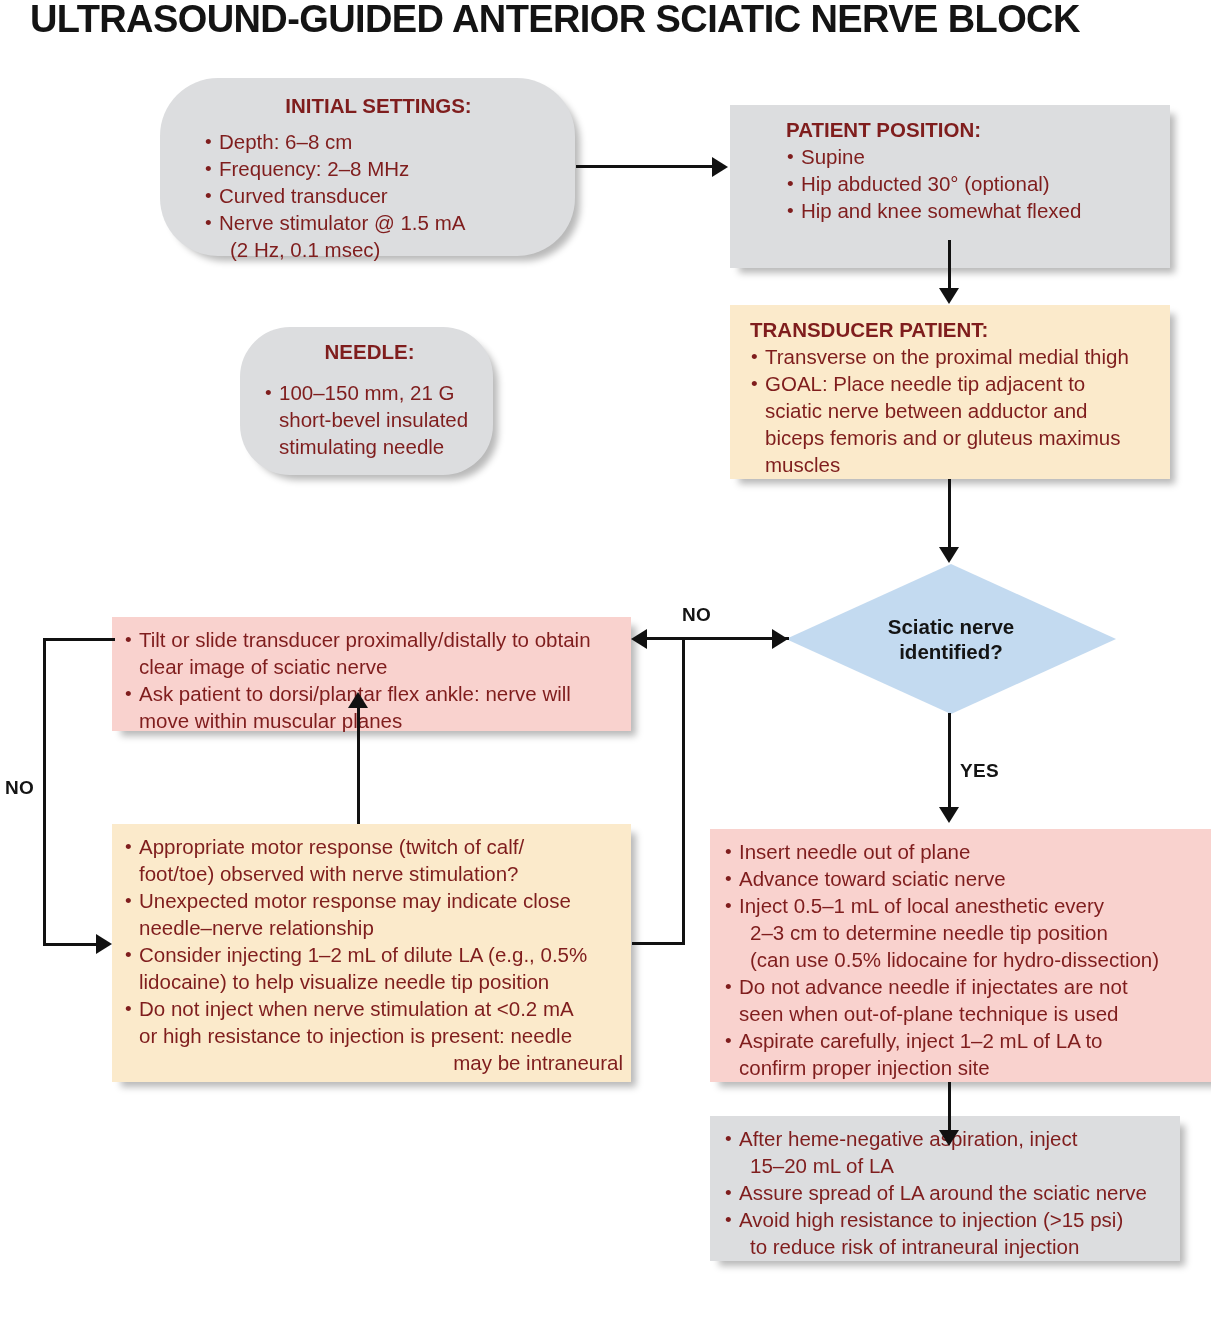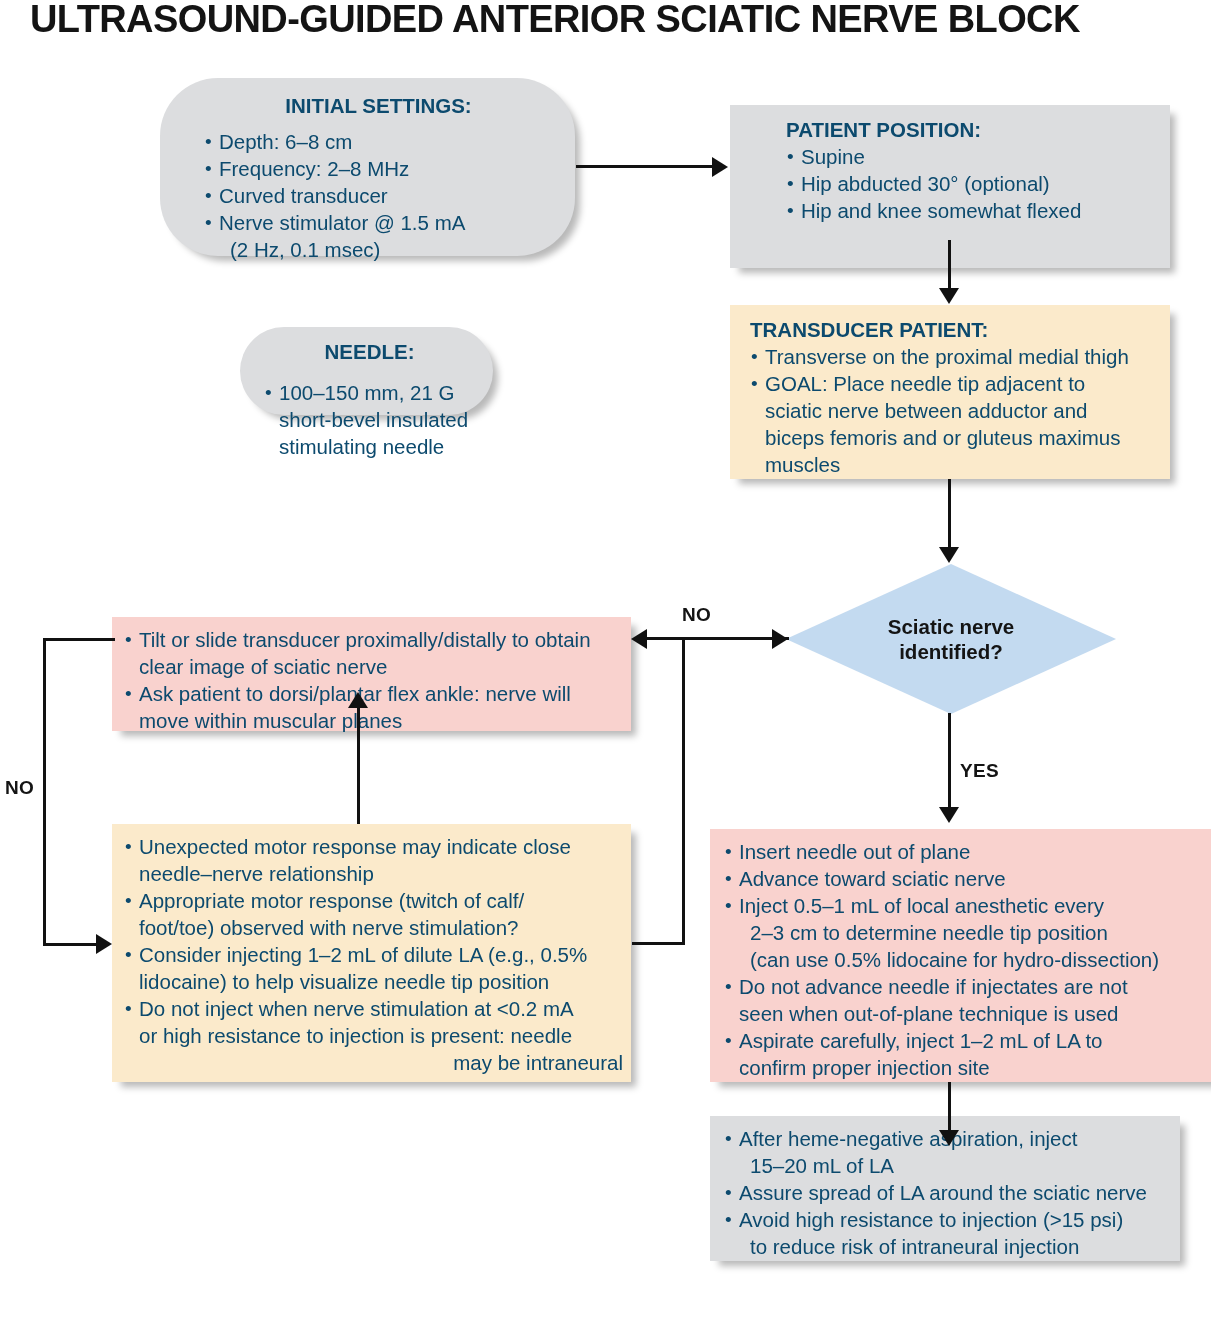--- a/index.html
+++ b/index.html
@@ -28,21 +28,21 @@
     white-space:nowrap;
     font-family:"Liberation Sans", sans-serif;
   }
 
   
   .node{
     position:absolute;
     box-sizing:border-box;
     font-size:20.5px;
     line-height:27px;
-    color:#0c4a6e;
+    color:#7f1d1d;
     padding:10px 14px 12px 14px;
   }
   .node.shadow{
     box-shadow:7px 7px 7px -2px rgba(0,0,0,0.28);
   }
   .gray  { background:#dcdddf; }
   .cream { background:#fbeacb; }
   .pink  { background:#f9d2ce; }
 
   .rounded{ border-radius:58px; }
@@ -132,21 +132,21 @@
       <li><span>Depth: 6–8 cm</span></li>
       <li><span>Frequency: 2–8 MHz</span></li>
       <li><span>Curved transducer</span></li>
       <li>
         <span>Nerve stimulator @ 1.5 mA</span>
         <span class="ind">(2 Hz, 0.1 msec)</span>
       </li>
     </ul>
   </div>
 
-  <div class="node gray rounded shadow" id="n-needle" style="left:240px; top:327px; width:253px; height:88px; padding:11px 18px 11px 24px; border-radius:50px;">
+  <div class="node gray rounded shadow" id="n-needle" style="left:240px; top:327px; width:253px; height:148px; padding:11px 18px 11px 24px; border-radius:50px;">
     <span class="hdr ctr">NEEDLE:</span>
     <ul class="bul" style="margin-top:14px;">
       <li>
         <span>100–150 mm, 21 G</span>
         <span class="ind" style="padding-left:0;">short-bevel insulated</span>
         <span class="ind" style="padding-left:0;">stimulating needle</span>
       </li>
     </ul>
   </div>
 
@@ -189,26 +189,26 @@
       <li>
         <span>Ask patient to dorsi/plantar flex ankle: nerve will</span>
         <span class="ind" style="padding-left:0;">move within muscular planes</span>
       </li>
     </ul>
   </div>
 
   <div class="node cream shadow" id="n-motor" style="left:112px; top:824px; width:519px; height:258px; padding:9px 8px 9px 12px;">
     <ul class="bul">
       <li>
+        <span>Appropriate motor response (twitch of calf/</span>
+        <span class="ind" style="padding-left:0;">foot/toe) observed with nerve stimulation?</span>
+      </li>
+      <li>
         <span>Unexpected motor response may indicate close</span>
         <span class="ind" style="padding-left:0;">needle–nerve relationship</span>
-      </li>
-      <li>
-        <span>Appropriate motor response (twitch of calf/</span>
-        <span class="ind" style="padding-left:0;">foot/toe) observed with nerve stimulation?</span>
       </li>
       <li>
         <span>Consider injecting 1–2 mL of dilute LA (e.g., 0.5%</span>
         <span class="ind" style="padding-left:0;">lidocaine) to help visualize needle tip position</span>
       </li>
       <li>
         <span>Do not inject when nerve stimulation at &lt;0.2 mA</span>
         <span class="ind" style="padding-left:0;">or high resistance to injection is present: needle</span>
         <span class="ind" style="padding-left:0;text-align:right;">may be intraneural</span>
       </li>

